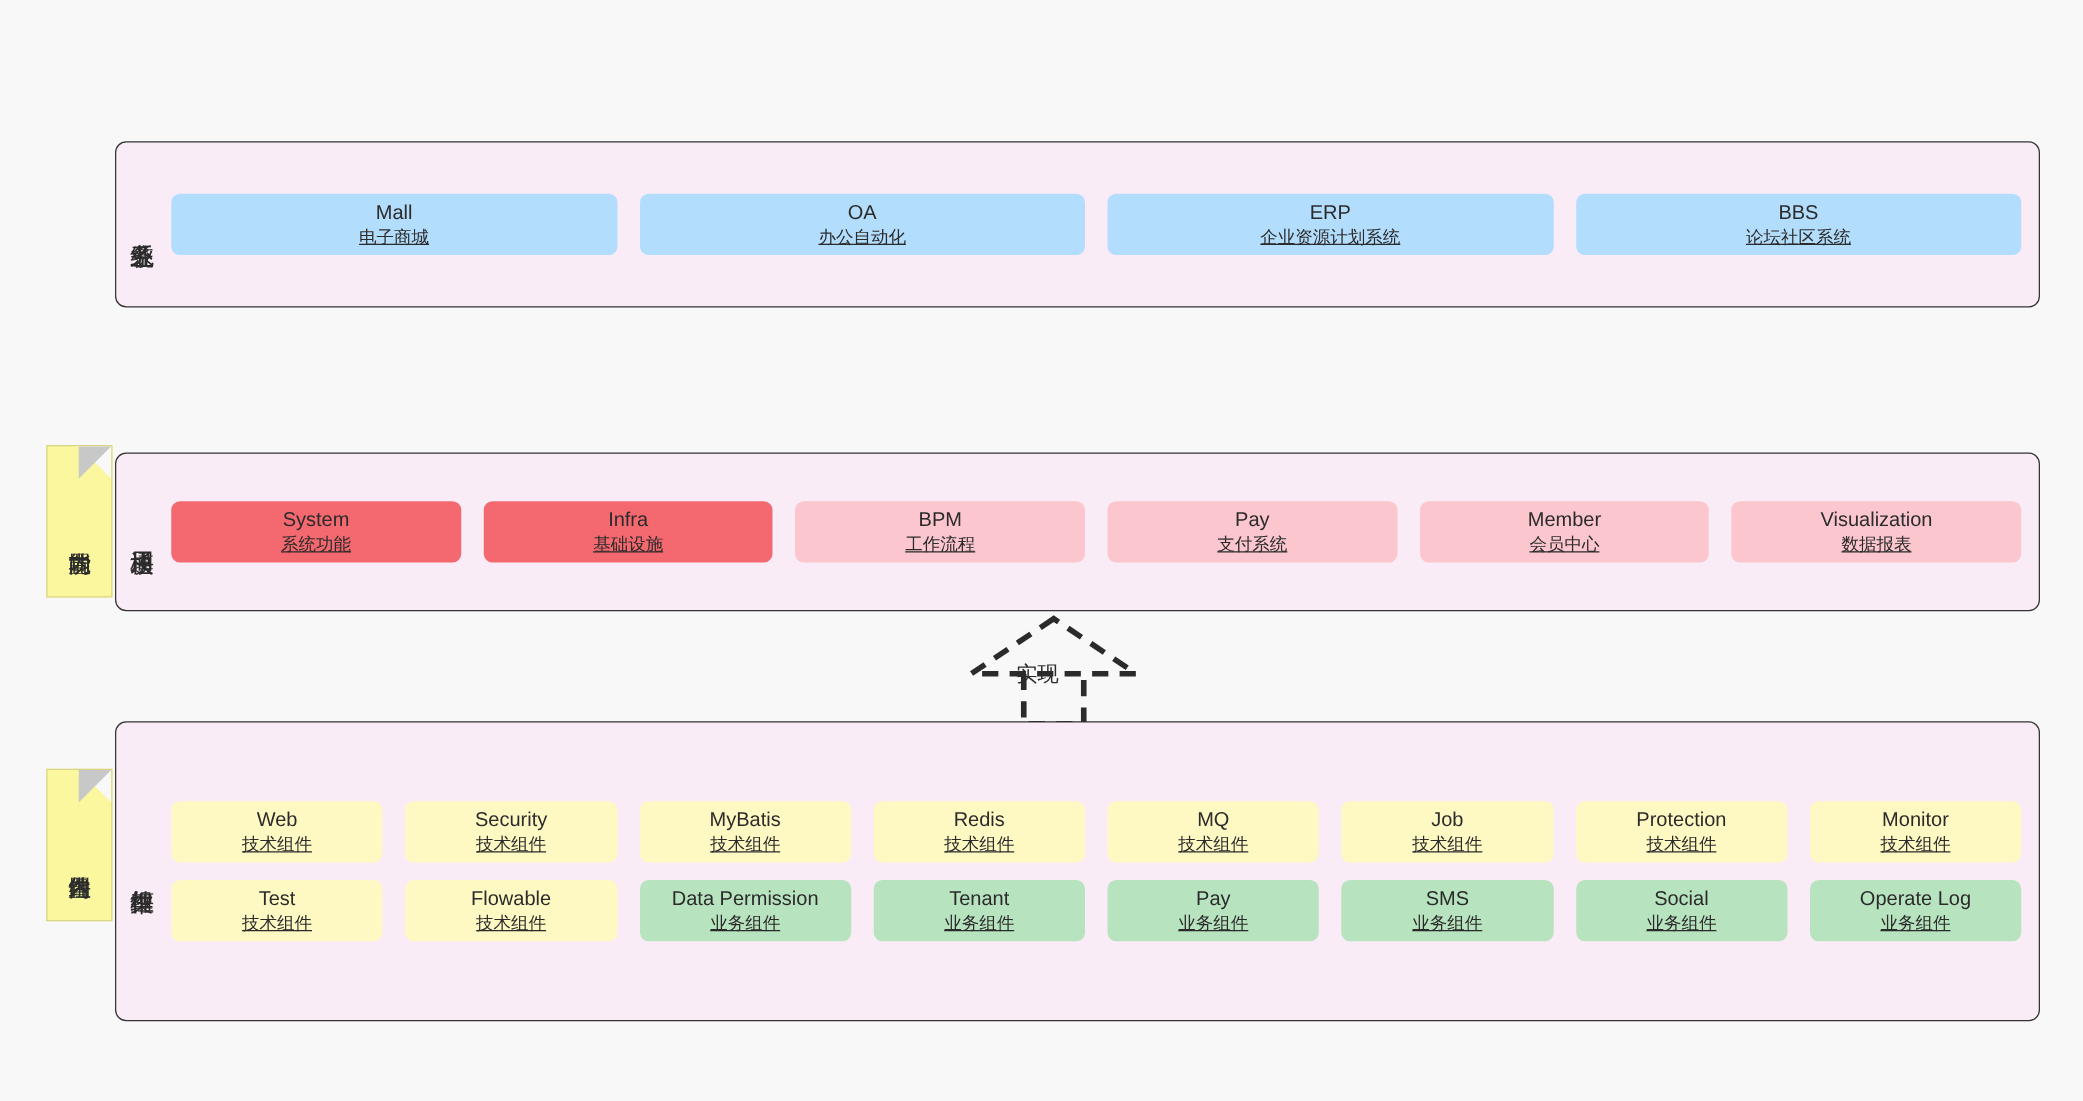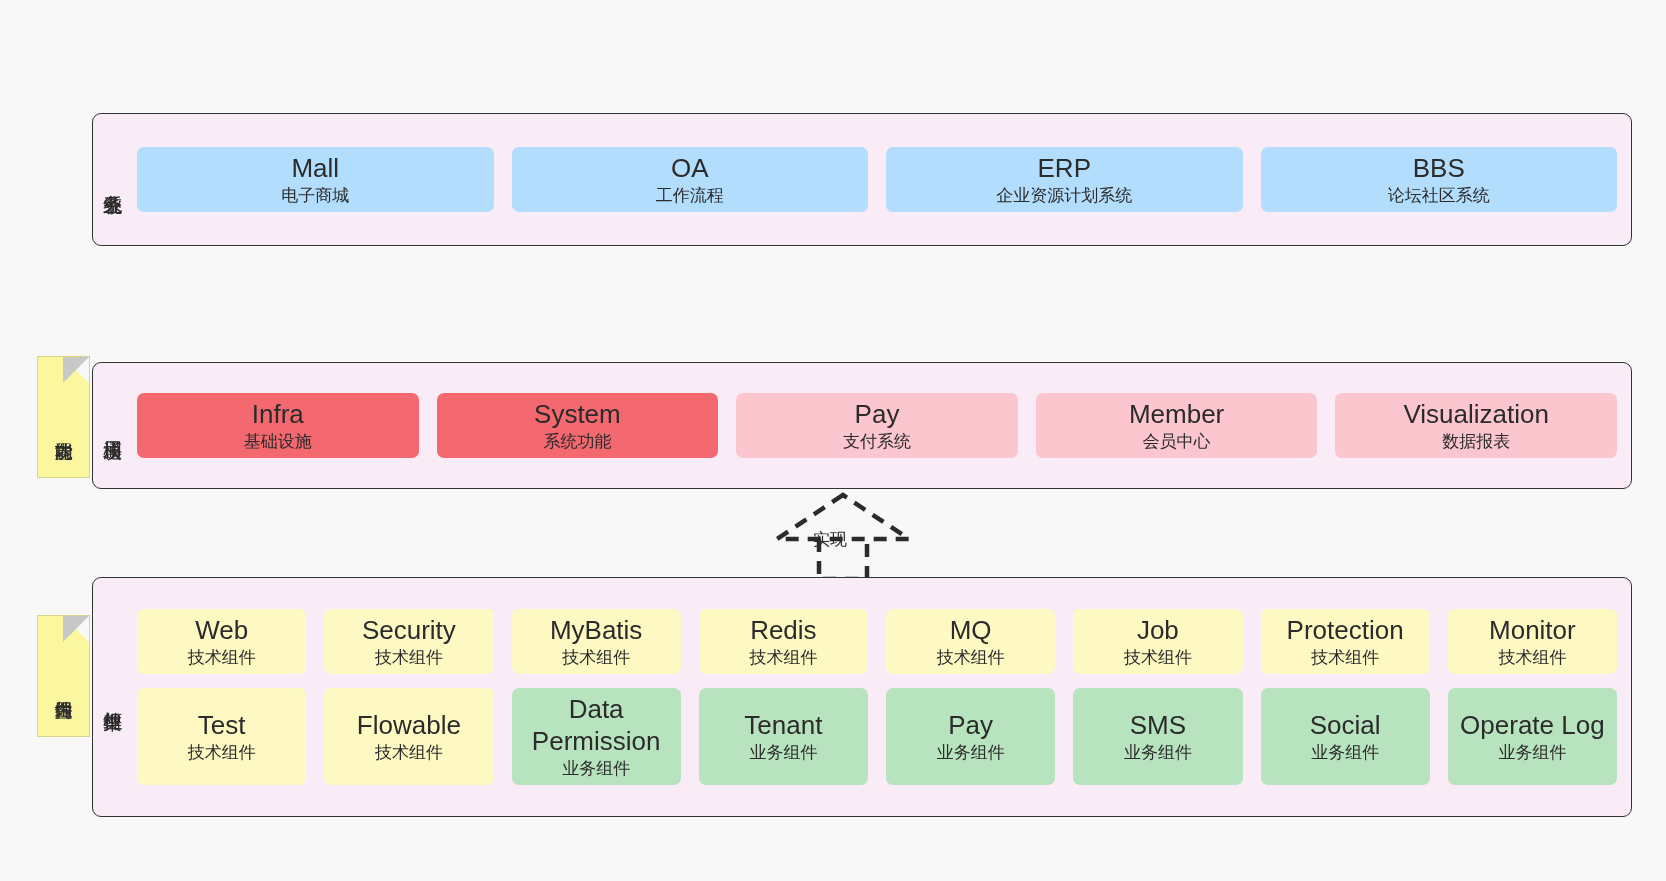--- a/index.html
+++ b/index.html
@@ -54,22 +54,22 @@
     flex: 1 1 0;
     border-radius: 7px;
     display: flex;
     flex-direction: column;
     align-items: center;
     justify-content: center;
     text-align: center;
     color: #2b2b2b;
     padding: 6px 4px;
   }
-  .cell .t1 { font-size: 26px; line-height: 1.22; }
-  .cell .t2 { font-size: 17px; line-height: 1.25; }
+  .cell .t1 { font-size: 16px; line-height: 1.22; }
+  .cell .t2 { font-size: 14px; line-height: 1.25; text-decoration: underline; }
 
   
   .c-blue       { background: #b3ddfc; }
   .c-red        { background: #f4686f; }
   .c-pink       { background: #fbc6cd; }
   .c-green      { background: #fef9c3; }
   .c-lightgreen { background: #b8e3bf; }
 
   
   .note {
@@ -128,21 +128,21 @@
     <div class="band-title">业务系统</div>
     <div class="band-body">
       <div class="row">
 
         <div class="cell c-blue">
           <span class="t1">Mall</span>
           <span class="t2">电子商城</span>
         </div>
         <div class="cell c-blue">
           <span class="t1">OA</span>
-          <span class="t2">工作流程</span>
+          <span class="t2">办公自动化</span>
         </div>
         <div class="cell c-blue">
           <span class="t1">ERP</span>
           <span class="t2">企业资源计划系统</span>
         </div>
         <div class="cell c-blue">
           <span class="t1">BBS</span>
           <span class="t2">论坛社区系统</span>
         </div>
 
@@ -154,26 +154,30 @@
   <div class="note" style="left:37px; top:356px; width:53px; height:122px;">
     <span class="note-text">内置功能</span>
   </div>
 
   <div class="band" style="left:92px; top:362px; width:1540px; height:127px;">
     <div class="band-title">通用模块</div>
     <div class="band-body">
       <div class="row">
 
         <div class="cell c-red">
+          <span class="t1">System</span>
+          <span class="t2">系统功能</span>
+        </div>
+        <div class="cell c-red">
           <span class="t1">Infra</span>
           <span class="t2">基础设施</span>
         </div>
-        <div class="cell c-red">
-          <span class="t1">System</span>
-          <span class="t2">系统功能</span>
+        <div class="cell c-pink">
+          <span class="t1">BPM</span>
+          <span class="t2">工作流程</span>
         </div>
         <div class="cell c-pink">
           <span class="t1">Pay</span>
           <span class="t2">支付系统</span>
         </div>
         <div class="cell c-pink">
           <span class="t1">Member</span>
           <span class="t2">会员中心</span>
         </div>
         <div class="cell c-pink">

